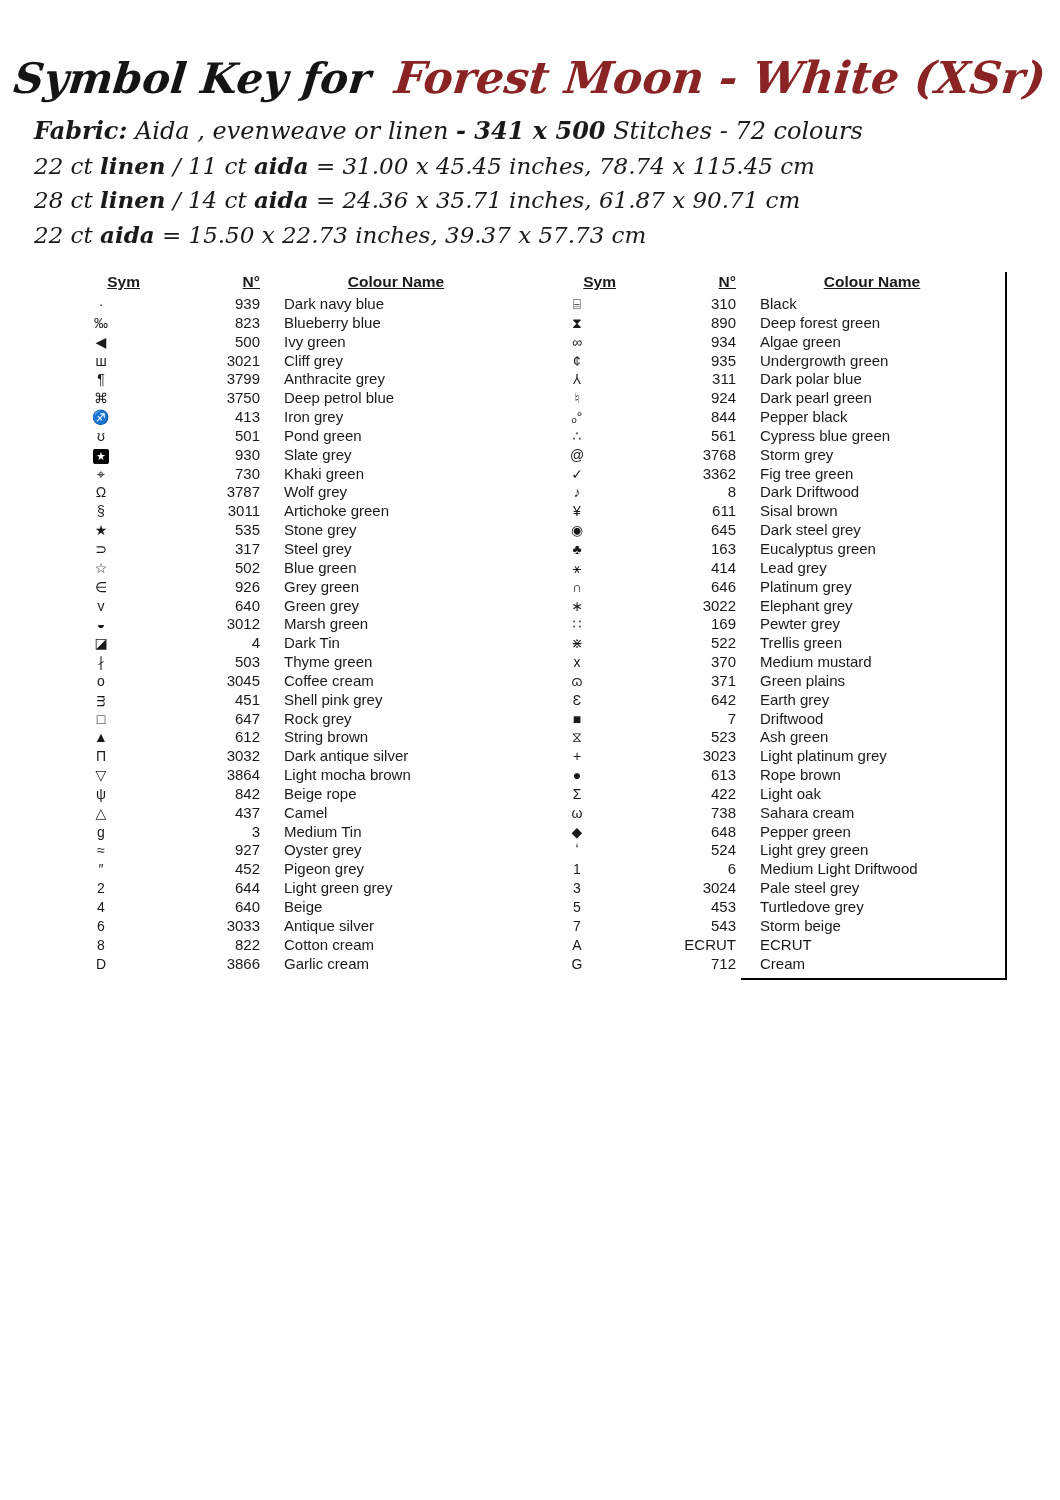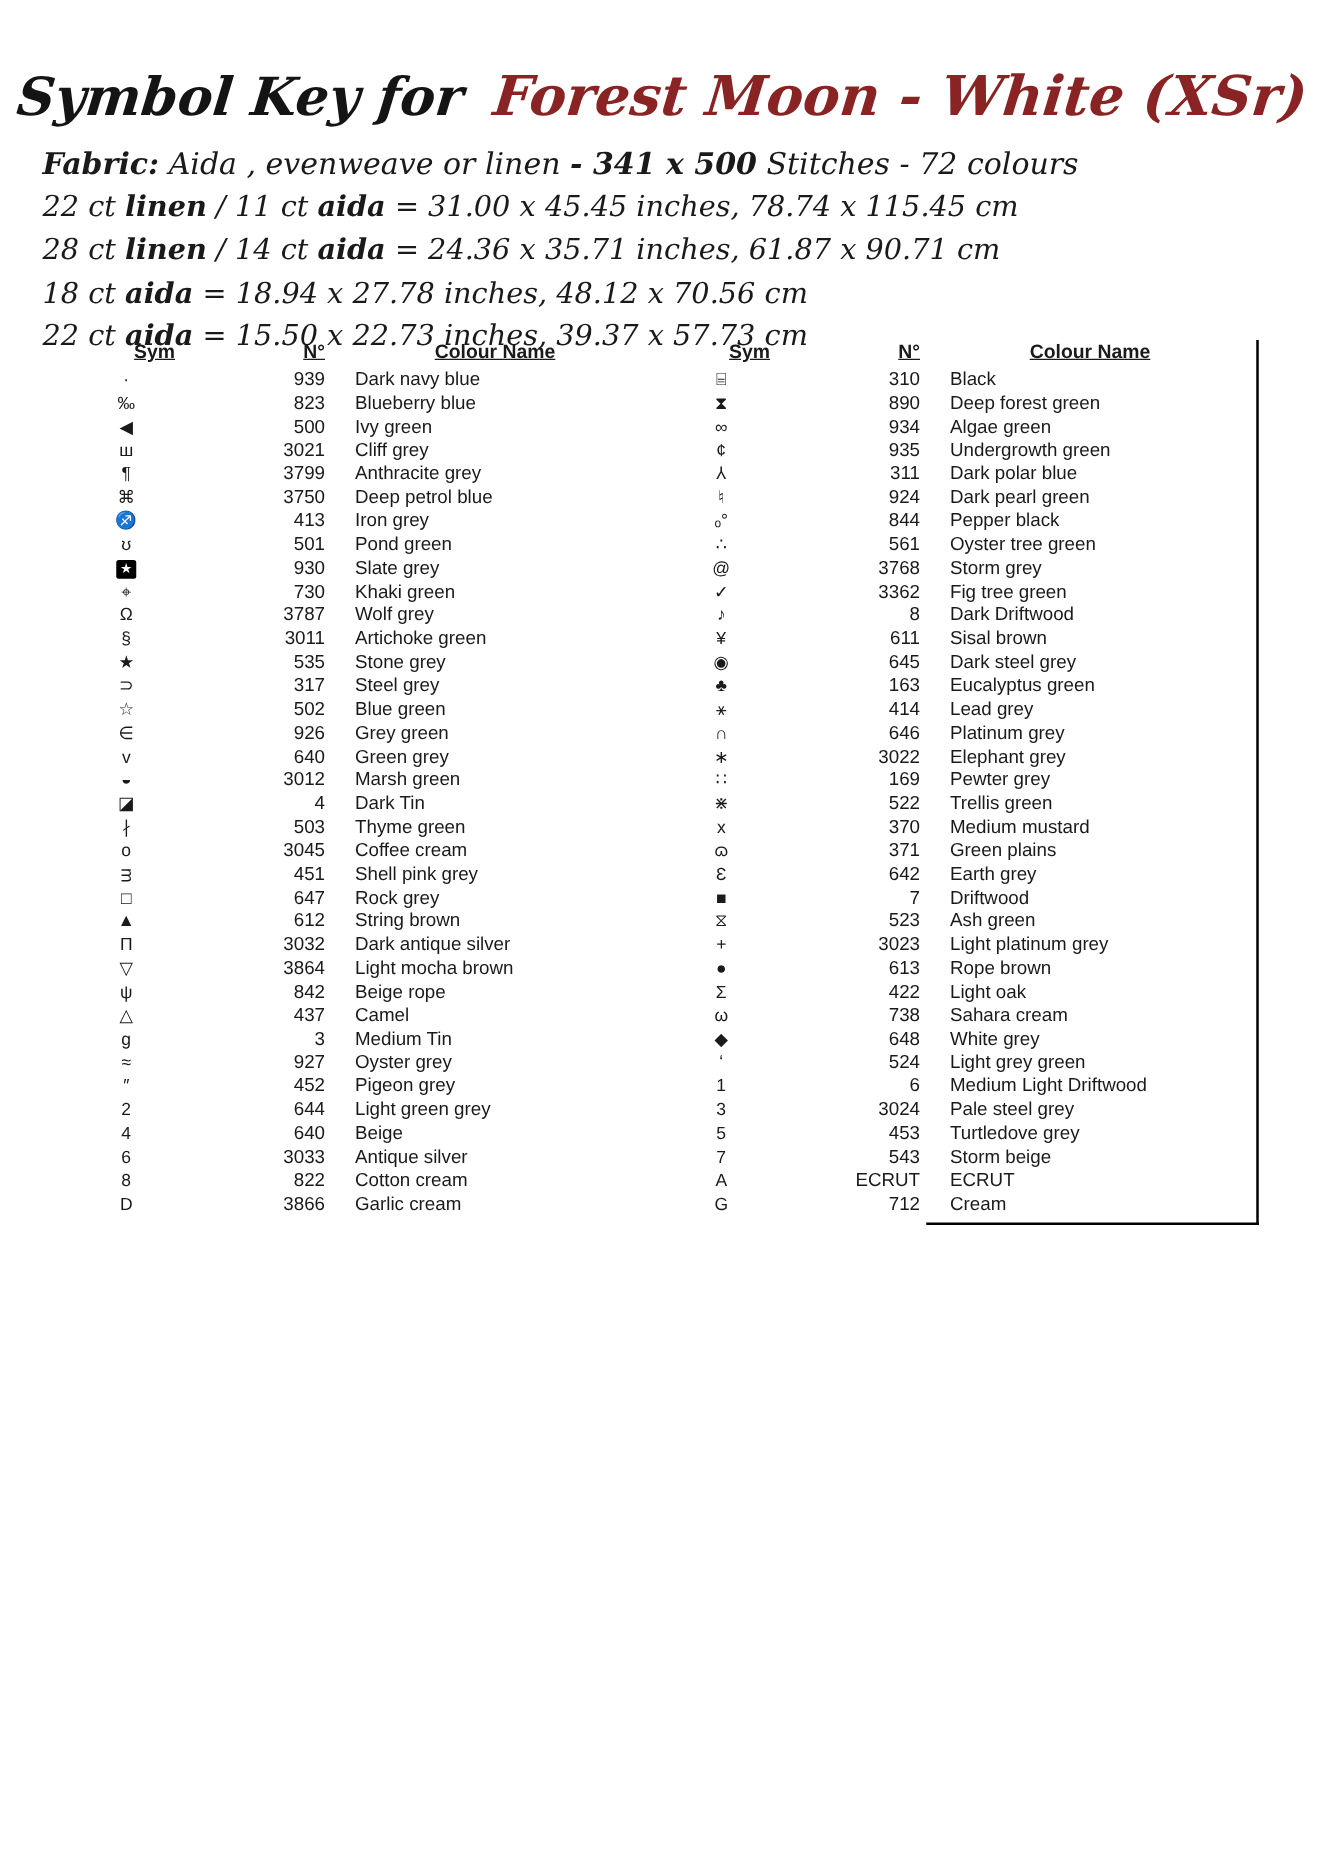--- a/index.html
+++ b/index.html
@@ -56,21 +56,20 @@
 
 <div class="title-row">
   <span class="title-black">Symbol Key for</span>
   <span class="title-red" id="title-red" style="color: rgb(138, 35, 35);">Forest Moon - White (XSr)</span>
 </div>
 
 <div class="fabric-block" id="fabric-block">
     <span class="fabric-line"><span class="seg-bold">Fabric:</span><span class="seg">  Aida , evenweave or  linen </span><span class="seg-bold">- 341 x 500</span><span class="seg"> Stitches - 72 colours</span></span>
     <span class="fabric-line"><span class="seg">22 ct </span><span class="seg-bold">linen</span><span class="seg"> / 11 ct </span><span class="seg-bold">aida</span><span class="seg"> = 31.00 x 45.45 inches, 78.74 x 115.45 cm</span></span>
     <span class="fabric-line"><span class="seg">28 ct </span><span class="seg-bold">linen</span><span class="seg"> / 14 ct </span><span class="seg-bold">aida</span><span class="seg"> = 24.36 x 35.71 inches, 61.87 x 90.71 cm</span></span>
-    <span class="fabric-line"><span class="seg">18 ct </span><span class="seg-bold">aida</span><span class="seg">  = 18.94 x 27.78 inches, 48.12 x 70.56 cm</span></span>
     <span class="fabric-line"><span class="seg">22 ct </span><span class="seg-bold">aida</span><span class="seg"> = 15.50 x 22.73 inches, 39.37 x 57.73 cm</span></span>
   </div>
 
 <div class="key-table left">
   <div class="key-header">
     <span class="h-sym">Sym</span>
     <span class="h-num">N°</span>
     <span class="h-name">Colour Name</span>
   </div>
   <div id="left-rows">
@@ -295,21 +294,21 @@
         <span class="cell-name">Dark pearl green</span>
       </div>
       <div class="key-row">
         <span class="cell-sym">ₒ°</span>
         <span class="cell-num">844</span>
         <span class="cell-name">Pepper black</span>
       </div>
       <div class="key-row">
         <span class="cell-sym">∴</span>
         <span class="cell-num">561</span>
-        <span class="cell-name">Oyster tree green</span>
+        <span class="cell-name">Cypress blue green</span>
       </div>
       <div class="key-row">
         <span class="cell-sym">@</span>
         <span class="cell-num">3768</span>
         <span class="cell-name">Storm grey</span>
       </div>
       <div class="key-row">
         <span class="cell-sym">✓</span>
         <span class="cell-num">3362</span>
         <span class="cell-name">Fig tree green</span>
@@ -400,21 +399,21 @@
         <span class="cell-name">Light oak</span>
       </div>
       <div class="key-row">
         <span class="cell-sym">ω</span>
         <span class="cell-num">738</span>
         <span class="cell-name">Sahara cream</span>
       </div>
       <div class="key-row">
         <span class="cell-sym">◆</span>
         <span class="cell-num">648</span>
-        <span class="cell-name">White grey</span>
+        <span class="cell-name">Pepper green</span>
       </div>
       <div class="key-row">
         <span class="cell-sym">ʻ</span>
         <span class="cell-num">524</span>
         <span class="cell-name">Light grey green</span>
       </div>
       <div class="key-row">
         <span class="cell-sym">1</span>
         <span class="cell-num">6</span>
         <span class="cell-name">Medium Light Driftwood</span>

